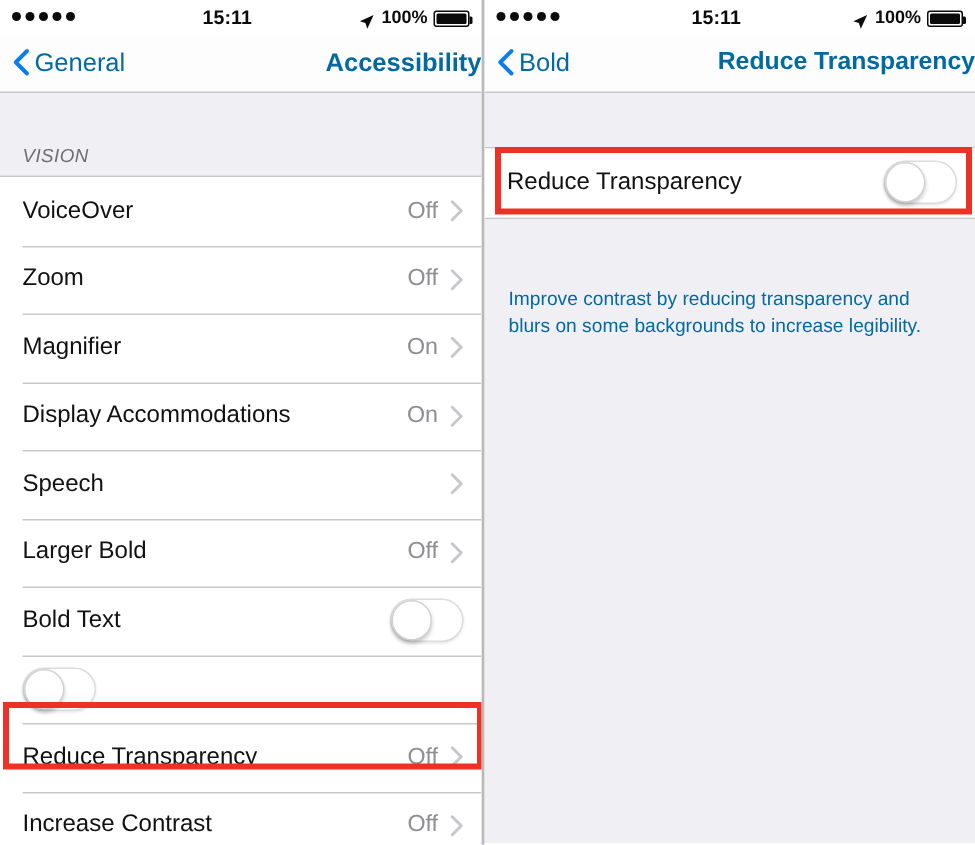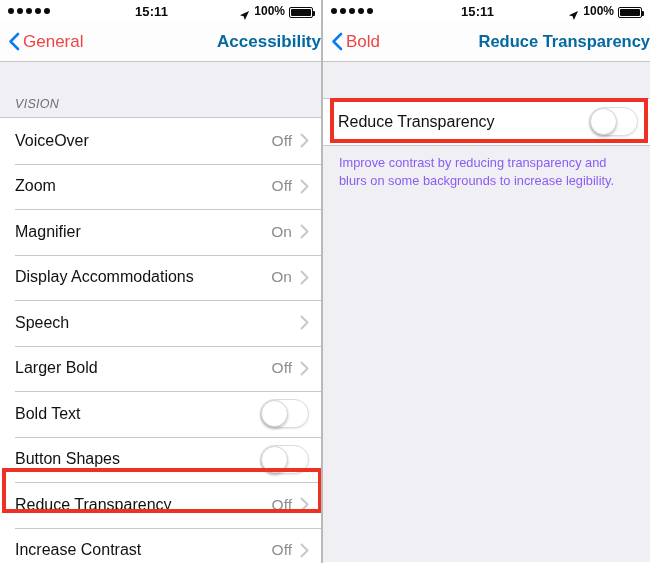--- a/index.html
+++ b/index.html
@@ -125,21 +125,21 @@
     border-bottom: 1px solid #c6c6c8;
     display: flex;
     align-items: center;
     box-sizing: border-box;
   }
   .nav-back {
     display: flex;
     align-items: center;
     gap: 3px;
     padding-left: 8px;
-    color: #ef4444;
+    color: #0369a1;
     font-size: 17px;
     cursor: pointer;
     flex: 0 0 auto;
   }
   .chev-back {
     width: 12px;
     height: 19px;
     display: block;
   }
   .nav-title {
@@ -237,21 +237,22 @@
     border: 1px solid #d2d2d2;
     box-sizing: border-box;
     box-shadow: 0 2px 3px rgba(0,0,0,0.22);
   }
 
   
   .footnote {
     padding: 8px 16px 0 16px;
     font-size: 12.8px;
     line-height: 1.42;
-    color: #8b5cf6;
+    color: #0369a1;
+    margin-top: 36px;
   }
 
   
   .redbox {
     position: absolute;
     border: 4px solid #ee3124;
     box-sizing: border-box;
     pointer-events: none;
     z-index: 20;
   }
@@ -376,21 +377,20 @@
         </div>
 
         <div class="row">
           <span class="row-label">Bold Text</span>
           <span class="toggle">
               <span class="knob"></span>
             </span>
         </div>
 
         <div class="row">
-          <span class="row-label">Button Shapes</span>
           <span class="toggle">
               <span class="knob"></span>
             </span>
         </div>
 
         <div class="row">
           <span class="row-label">Reduce Transparency</span>
           <span class="row-value">Off</span>
           <span class="chev">
             <svg viewBox="0 0 9 15" width="9" height="15">

